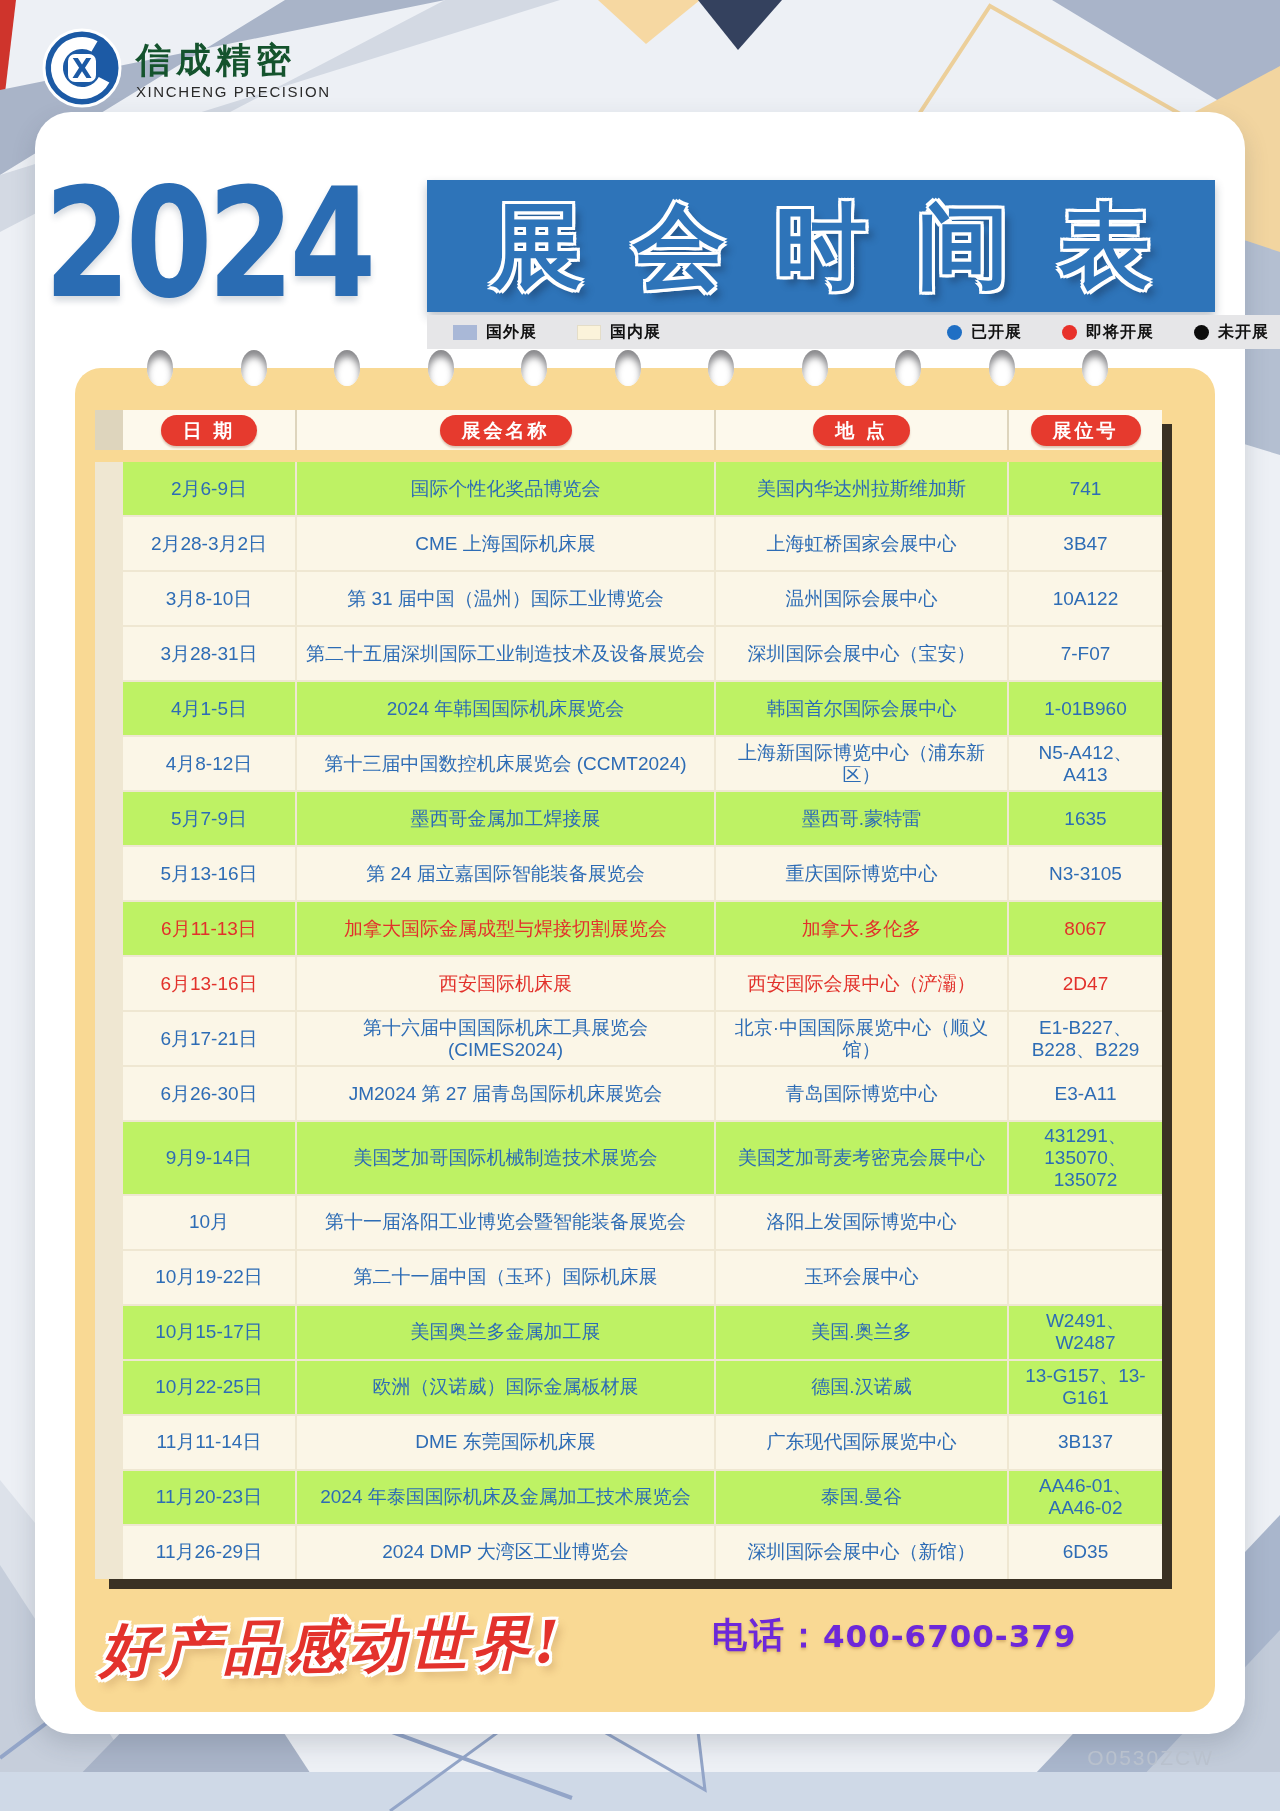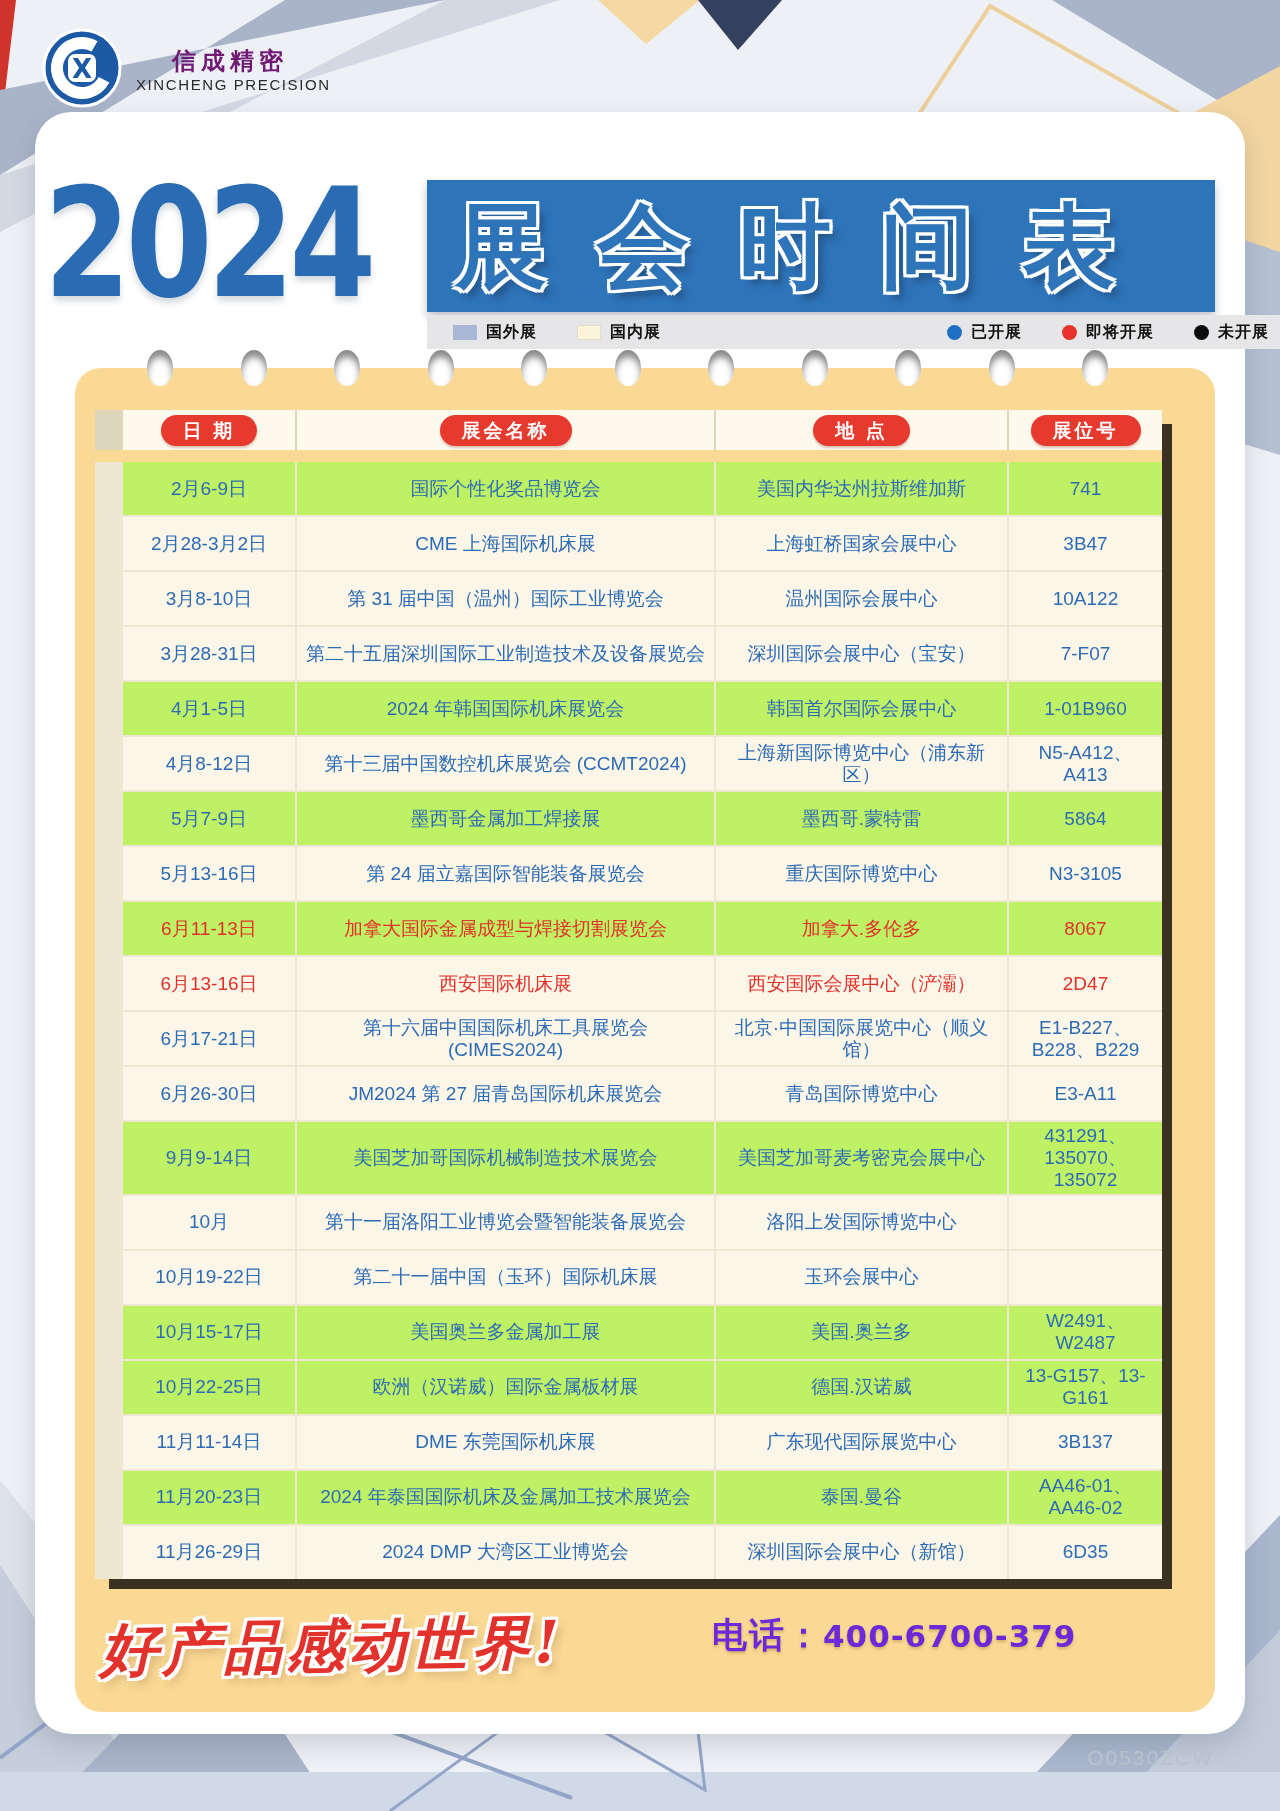--- a/index.html
+++ b/index.html
@@ -22,36 +22,36 @@
   .d-r-tri{background:#b4bfd1;clip-path:polygon(1238px 238px,1280px 252px,1280px 455px,1198px 430px);}
   .d-bl-light{background:#dde2ea;clip-path:polygon(0 1811px,0 1480px,270px 1811px);}
   .d-bl-tri1{background:#c6cedb;clip-path:polygon(0 1811px,0 1565px,160px 1811px);}
   .d-bl-tri2{background:#a9b4c8;clip-path:polygon(45px 1811px,218px 1632px,335px 1811px);}
   .d-br-wedge{background:#a9b6cc;clip-path:polygon(1000px 1811px,1280px 1515px,1280px 1811px);}
   .d-br-light{background:#c2cbd9;clip-path:polygon(1110px 1811px,1280px 1630px,1280px 1811px);}
   .d-bottom-strip{background:#cfd9e7;clip-path:polygon(0 1772px,1280px 1772px,1280px 1811px,0 1811px);}
   svg.lines{position:absolute;left:0;top:0;}
   
   .brand{left:42px;top:28px;display:flex;align-items:center;gap:14px;z-index:5;}
-  .brand-cn{font-size:24px;font-weight:bold;color:#701a75;letter-spacing:5px;line-height:1.15;margin-left:36px;}
+  .brand-cn{font-size:35px;font-weight:bold;color:#14532d;letter-spacing:5px;line-height:1.15;}
   .brand-en{font-size:15px;color:#2a2a2a;letter-spacing:1.6px;margin-top:2px;}
   
   .page{left:35px;top:112px;width:1210px;height:1622px;background:#ffffff;border-radius:36px;
         box-shadow:0 10px 24px rgba(50,60,80,.18);z-index:1;}
   .notepad{left:75px;top:368px;width:1140px;height:1344px;background:#f9d994;border-radius:26px;z-index:2;}
   .hole{position:absolute;width:26px;height:36px;border-radius:50%;background:#ffffff;z-index:4;
         box-shadow:inset 0 7px 7px rgba(40,40,45,.55), inset 0 -2px 3px rgba(255,255,255,.9);}
   
   .year{left:44px;top:168px;z-index:3;font-size:152px;font-weight:800;color:#2a6cb3;
         font-family:"DejaVu Sans","Liberation Sans",sans-serif;line-height:1;
         transform:scaleX(.82);transform-origin:left top;letter-spacing:-6px;
         text-shadow:0 5px 7px rgba(30,50,80,.18);}
   .banner{left:427px;top:180px;width:788px;height:132px;background:#2e74b9;z-index:3;
           display:flex;align-items:center;box-shadow:0 5px 9px rgba(40,55,80,.30);}
-  .banner-title{font-size:92px;font-weight:800;color:#2e74b9;letter-spacing:50px;padding-left:28px;
+  .banner-title{font-size:92px;font-weight:800;color:#2e74b9;letter-spacing:50px;padding-left:64px;
           line-height:1;white-space:nowrap;
           text-shadow:-3px -3px 0 #fff,3px -3px 0 #fff,-3px 3px 0 #fff,3px 3px 0 #fff,
                       0 -3px 0 #fff,0 3px 0 #fff,-3px 0 0 #fff,3px 0 0 #fff,7px 8px 7px rgba(20,35,60,.35);}
   
   .legend{left:427px;top:315px;width:868px;height:34px;background:#e6e6e8;z-index:3;
           display:flex;align-items:center;padding:0 26px;box-sizing:border-box;font-size:16px;color:#111;}
   .lg-item{display:flex;align-items:center;gap:9px;}
   .lg-item + .lg-item{margin-left:40px;}
   .lg-spacer{flex:1;}
   .swatch{width:24px;height:15px;display:inline-block;}
@@ -221,21 +221,21 @@
       <div class="trow v-domestic">
         <div class="tcell c-date">4月8-12日</div>
         <div class="tcell c-name">第十三届中国数控机床展览会 (CCMT2024)</div>
         <div class="tcell c-location">上海新国际博览中心（浦东新区）</div>
         <div class="tcell c-booth">N5-A412、A413</div>
       </div>
       <div class="trow v-foreign">
         <div class="tcell c-date">5月7-9日</div>
         <div class="tcell c-name">墨西哥金属加工焊接展</div>
         <div class="tcell c-location">墨西哥.蒙特雷</div>
-        <div class="tcell c-booth">5864</div>
+        <div class="tcell c-booth">1635</div>
       </div>
       <div class="trow v-domestic">
         <div class="tcell c-date">5月13-16日</div>
         <div class="tcell c-name">第 24 届立嘉国际智能装备展览会</div>
         <div class="tcell c-location">重庆国际博览中心</div>
         <div class="tcell c-booth">N3-3105</div>
       </div>
       <div class="trow v-foreign hl">
         <div class="tcell c-date">6月11-13日</div>
         <div class="tcell c-name">加拿大国际金属成型与焊接切割展览会</div>

